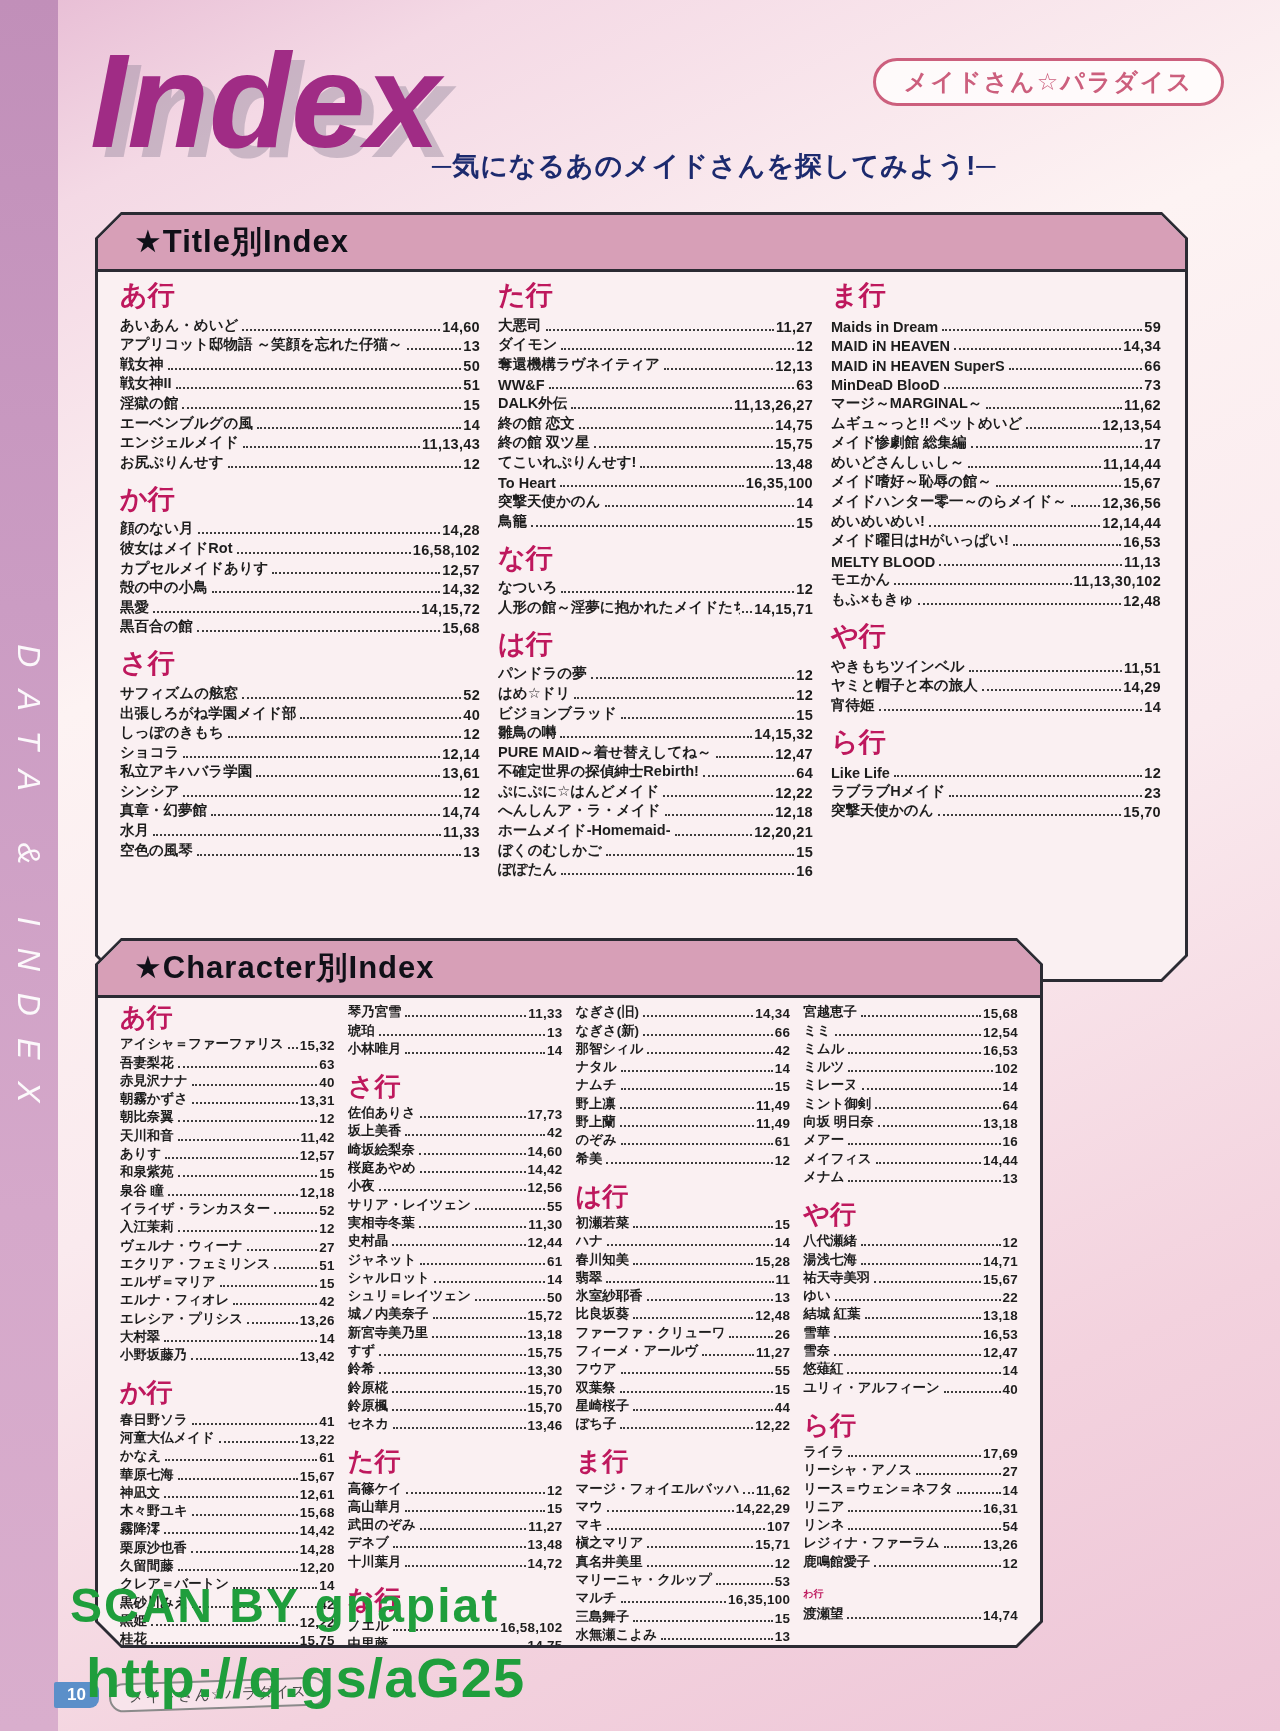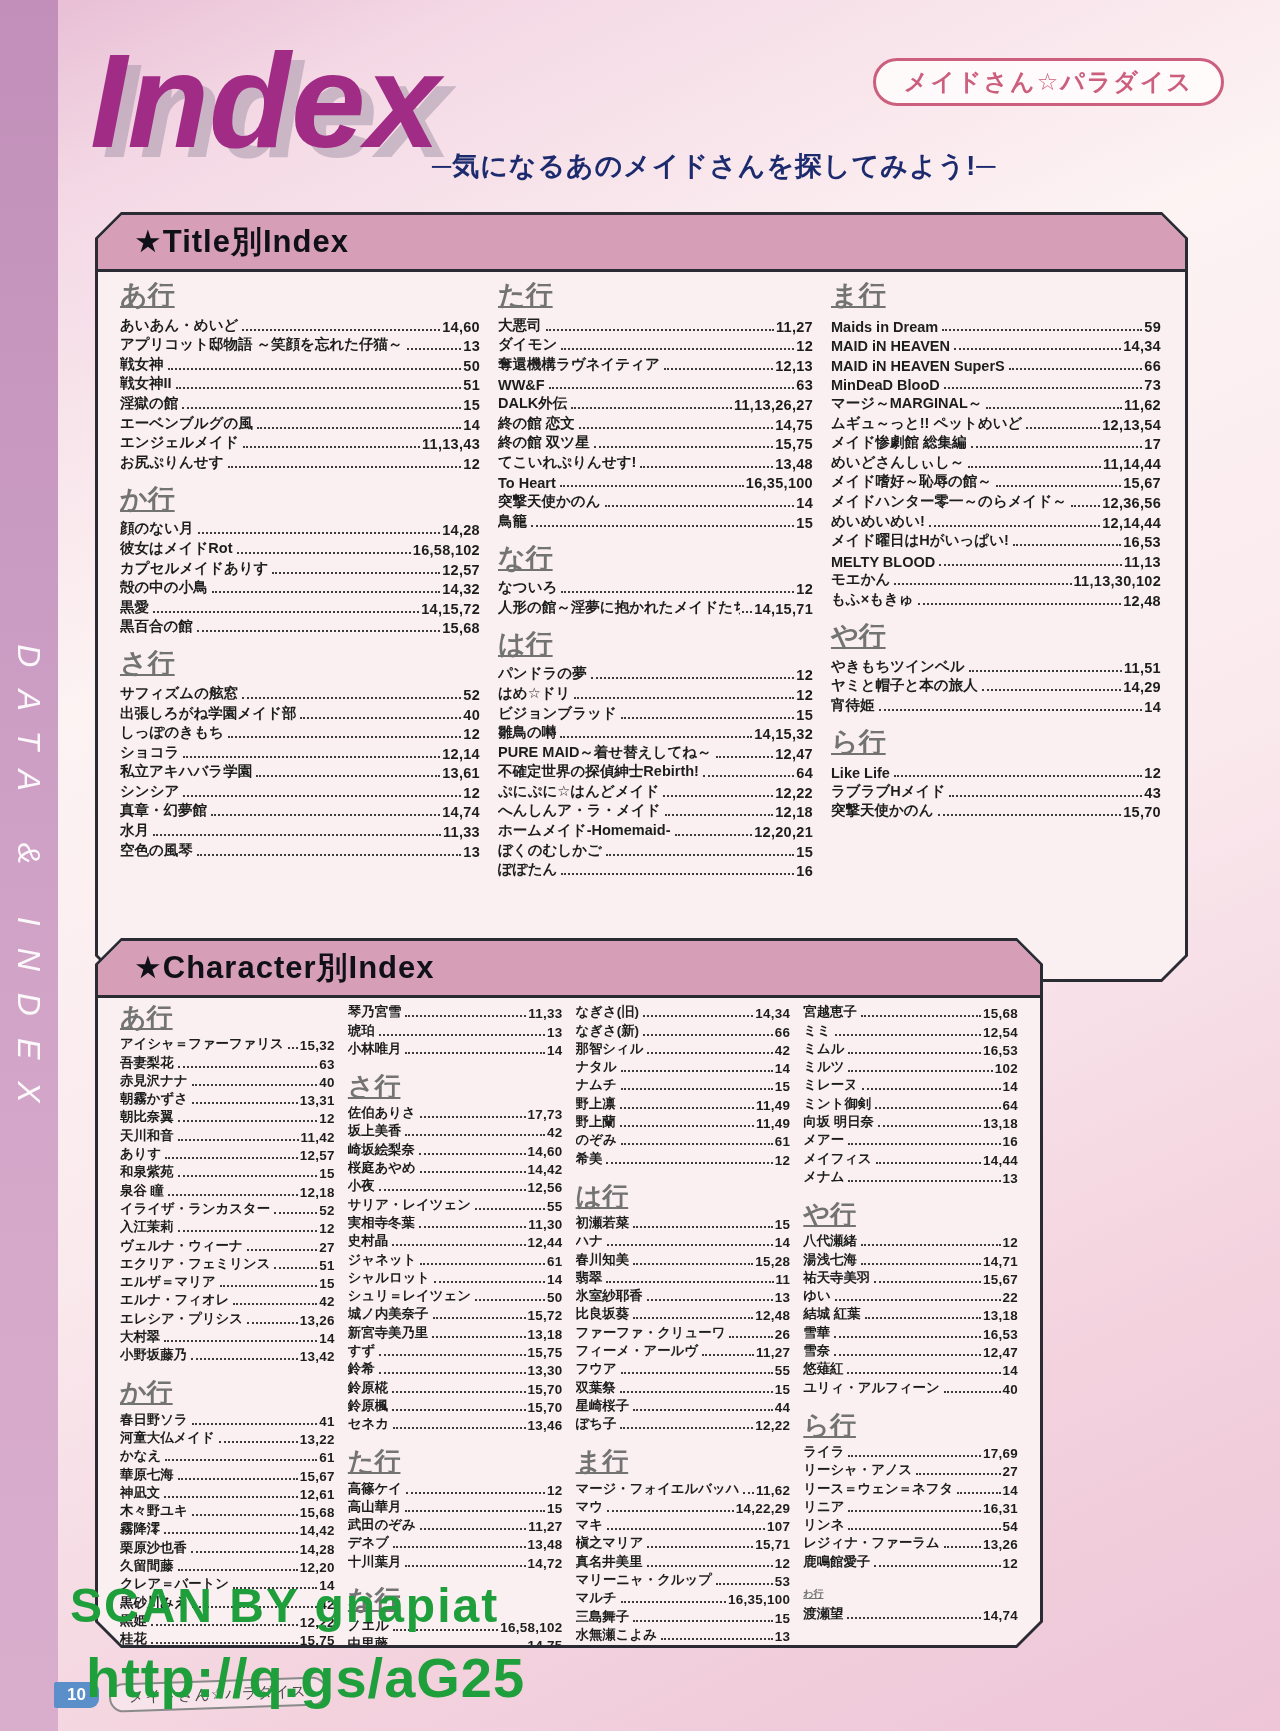--- a/index.html
+++ b/index.html
@@ -31,21 +31,21 @@
   .panel-bar{height:54px;line-height:54px;background:var(--bar-pink,#d79fb7);
     border-bottom:3px solid var(--border-dark,#2b2b33);
     font-size:31px;font-weight:900;color:#101018;padding-left:36px;letter-spacing:1px;}
   #title-index{top:212px;width:1093px;height:770px;}
   #character-index{top:938px;width:948px;height:710px;}
   .cols{display:flex;padding:8px 22px 0 22px;}
   .s-title .cols{gap:18px;}
   .s-char  .cols{gap:13px;padding-top:5px;}
   .s-title .col0{width:360px;} .s-title .col1{width:315px;} .s-title .col2{width:330px;}
   .s-char  .col{width:250px;}
-  .group-heading{font-weight:900;color:#737373;text-decoration:underline;}
+  .group-heading{font-weight:900;color:#be185d;}
   .s-title .group-heading{font-size:27px;line-height:30px;margin:12px 0 5px;}
   .s-char  .group-heading{font-size:26px;line-height:28px;margin:14px 0 4px;}
   .cols .col > .group-heading:first-child{margin-top:0;}
   .group-heading.small{font-size:10px;line-height:18px;margin:14px 0 2px;font-weight:700;}
   .entry{display:flex;align-items:flex-end;color:#1d1d1d;}
   .s-title .entry{height:19.6px;font-size:14.5px;}
   .s-char  .entry{height:18.3px;font-size:13.4px;}
   .entry .name{white-space:nowrap;overflow:hidden;padding-right:2px;font-weight:600;}
   .entry .leader{flex:1 1 auto;min-width:10px;border-bottom:2.2px dotted #3c3c3c;margin:0 2px 4px 2px;}
   .entry .pages{white-space:nowrap;font-weight:700;letter-spacing:.3px;}
@@ -412,21 +412,21 @@
           </div>
           <div class="group-heading">ら行</div>
           <div class="entry">
             <span class="name">Like Life</span>
             <span class="leader"></span>
             <span class="pages">12</span>
           </div>
           <div class="entry">
             <span class="name">ラブラブHメイド</span>
             <span class="leader"></span>
-            <span class="pages">43</span>
+            <span class="pages">23</span>
           </div>
           <div class="entry">
             <span class="name">突撃天使かのん</span>
             <span class="leader"></span>
             <span class="pages">15,70</span>
           </div>
         </div>
       </div>
   </div>
 </div>

